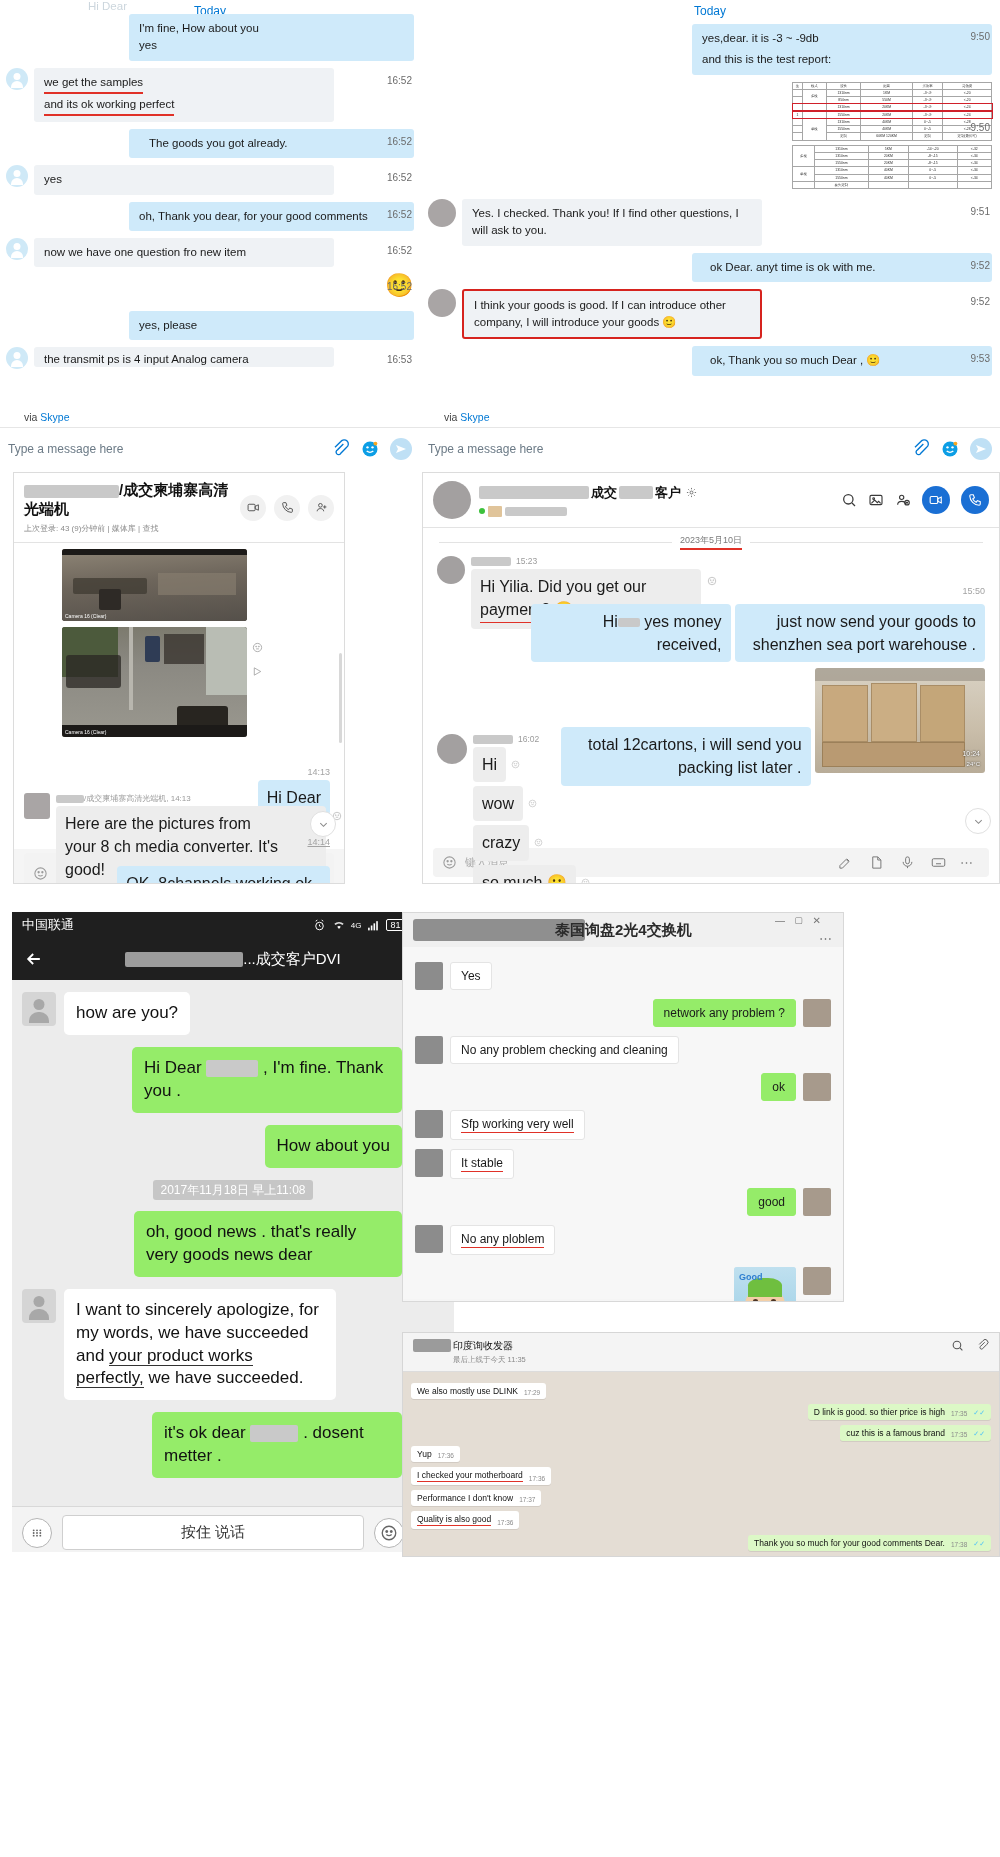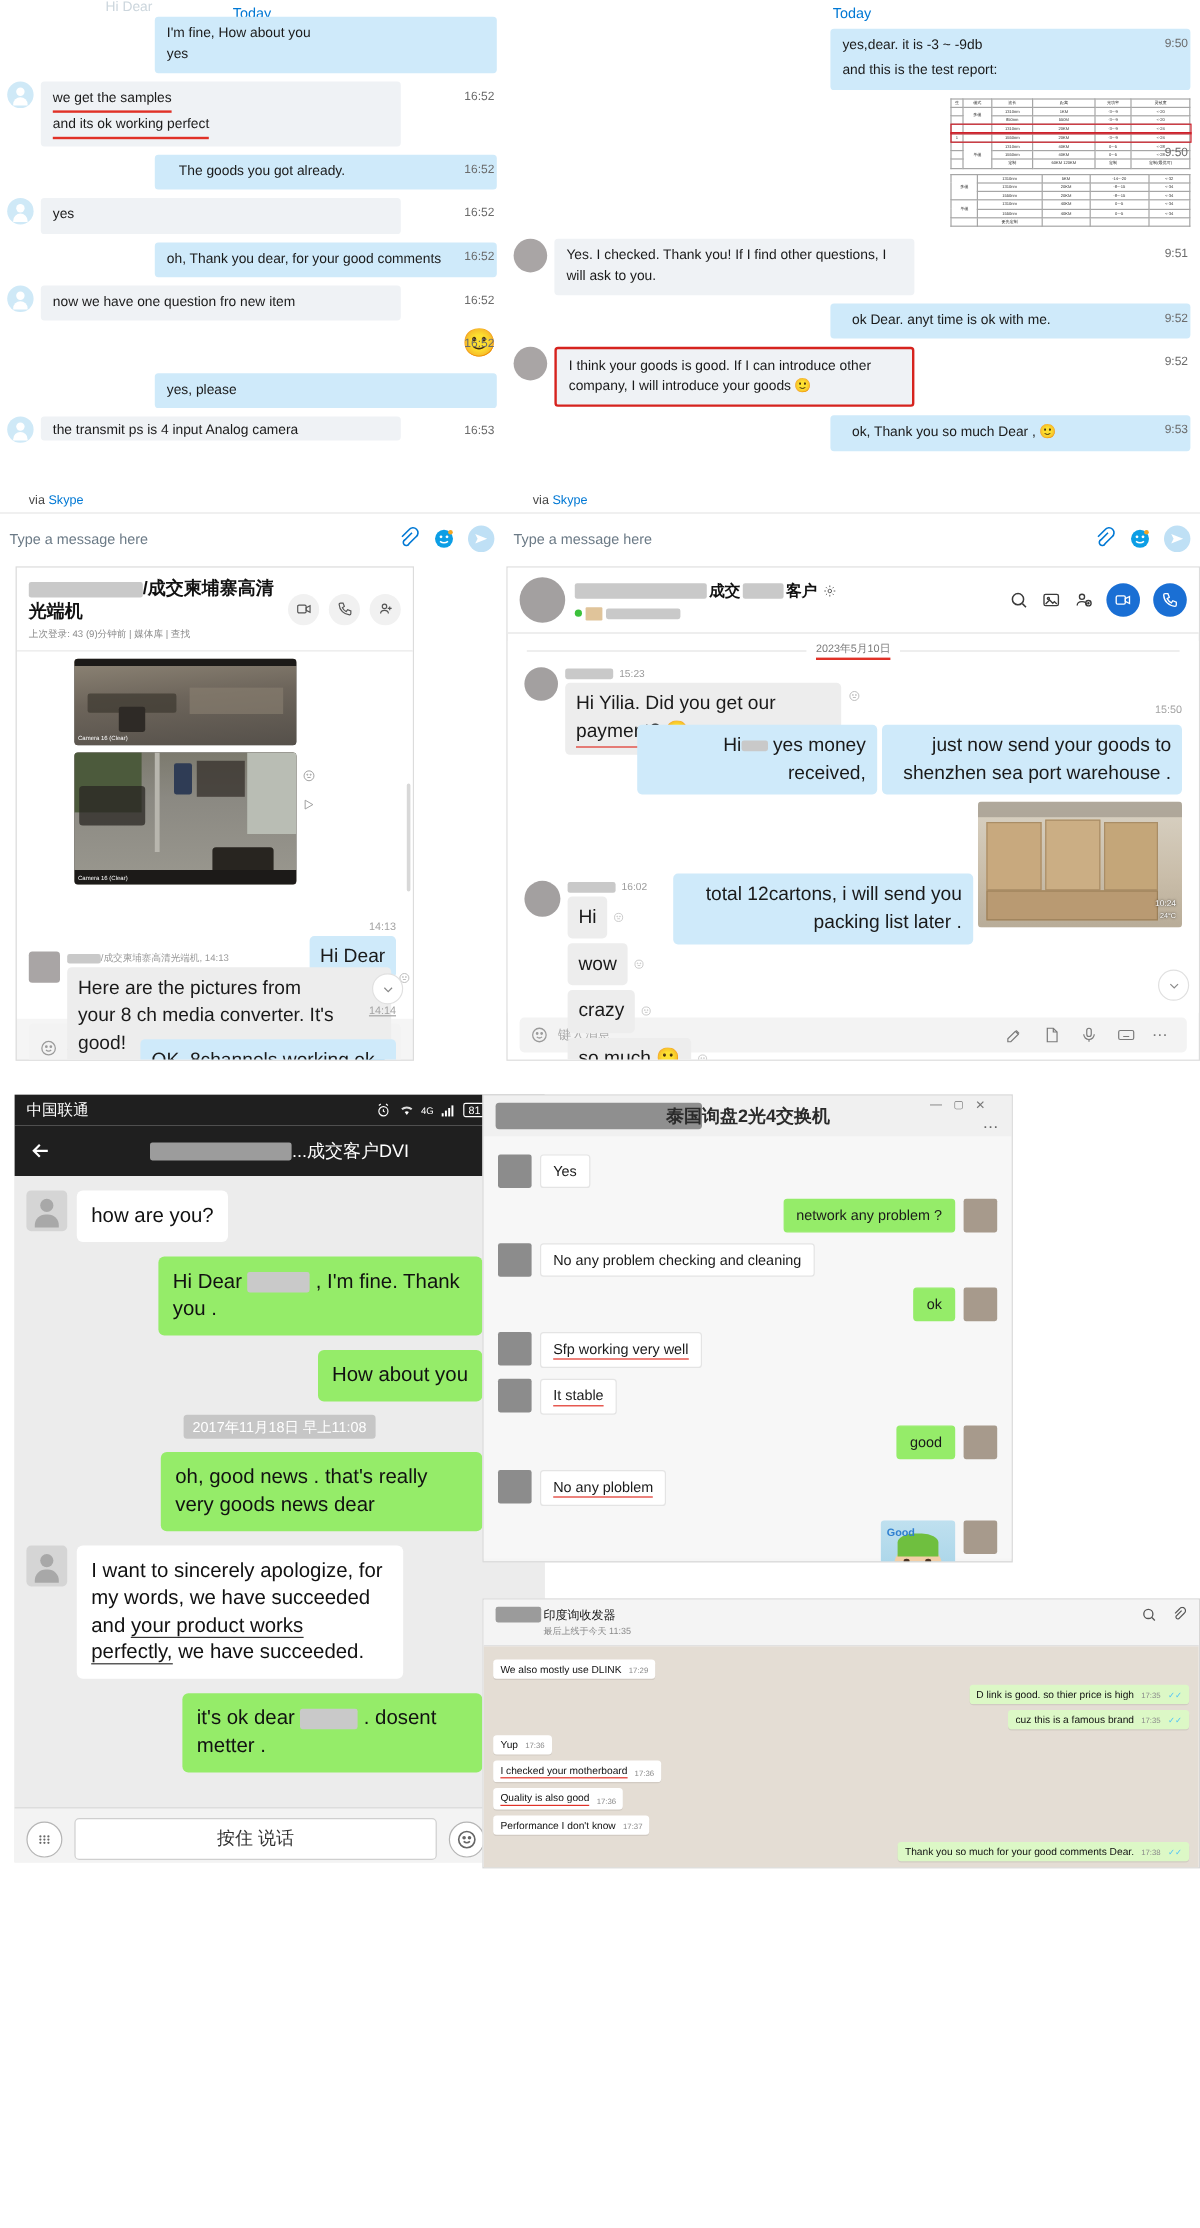--- a/index.html
+++ b/index.html
@@ -940,28 +940,28 @@
       </div>
     </div>
     <div class="sm-row">
       <div class="sm-bub">
         <span class="uline" style="border-bottom-width:1px;">I checked your motherboard</span>
         <span class="sm-t">17:36</span>
       </div>
     </div>
     <div class="sm-row">
       <div class="sm-bub">
+        <span>Performance I don't know</span>
+        <span class="sm-t">17:37</span>
+      </div>
+    </div>
+    <div class="sm-row">
+      <div class="sm-bub">
         <span class="uline" style="border-bottom-width:1px;">Quality is also good</span>
         <span class="sm-t">17:36</span>
-      </div>
-    </div>
-    <div class="sm-row">
-      <div class="sm-bub">
-        <span>Performance I don't know</span>
-        <span class="sm-t">17:37</span>
       </div>
     </div>
     <div class="sm-row out" style="margin-top:6px;">
       <div class="sm-bub green">
         <span>Thank you so much for your good comments Dear.</span>
         <span class="sm-t">17:38</span>
         <span class="tick">✓✓</span>
       </div>
     </div>
   </div>

